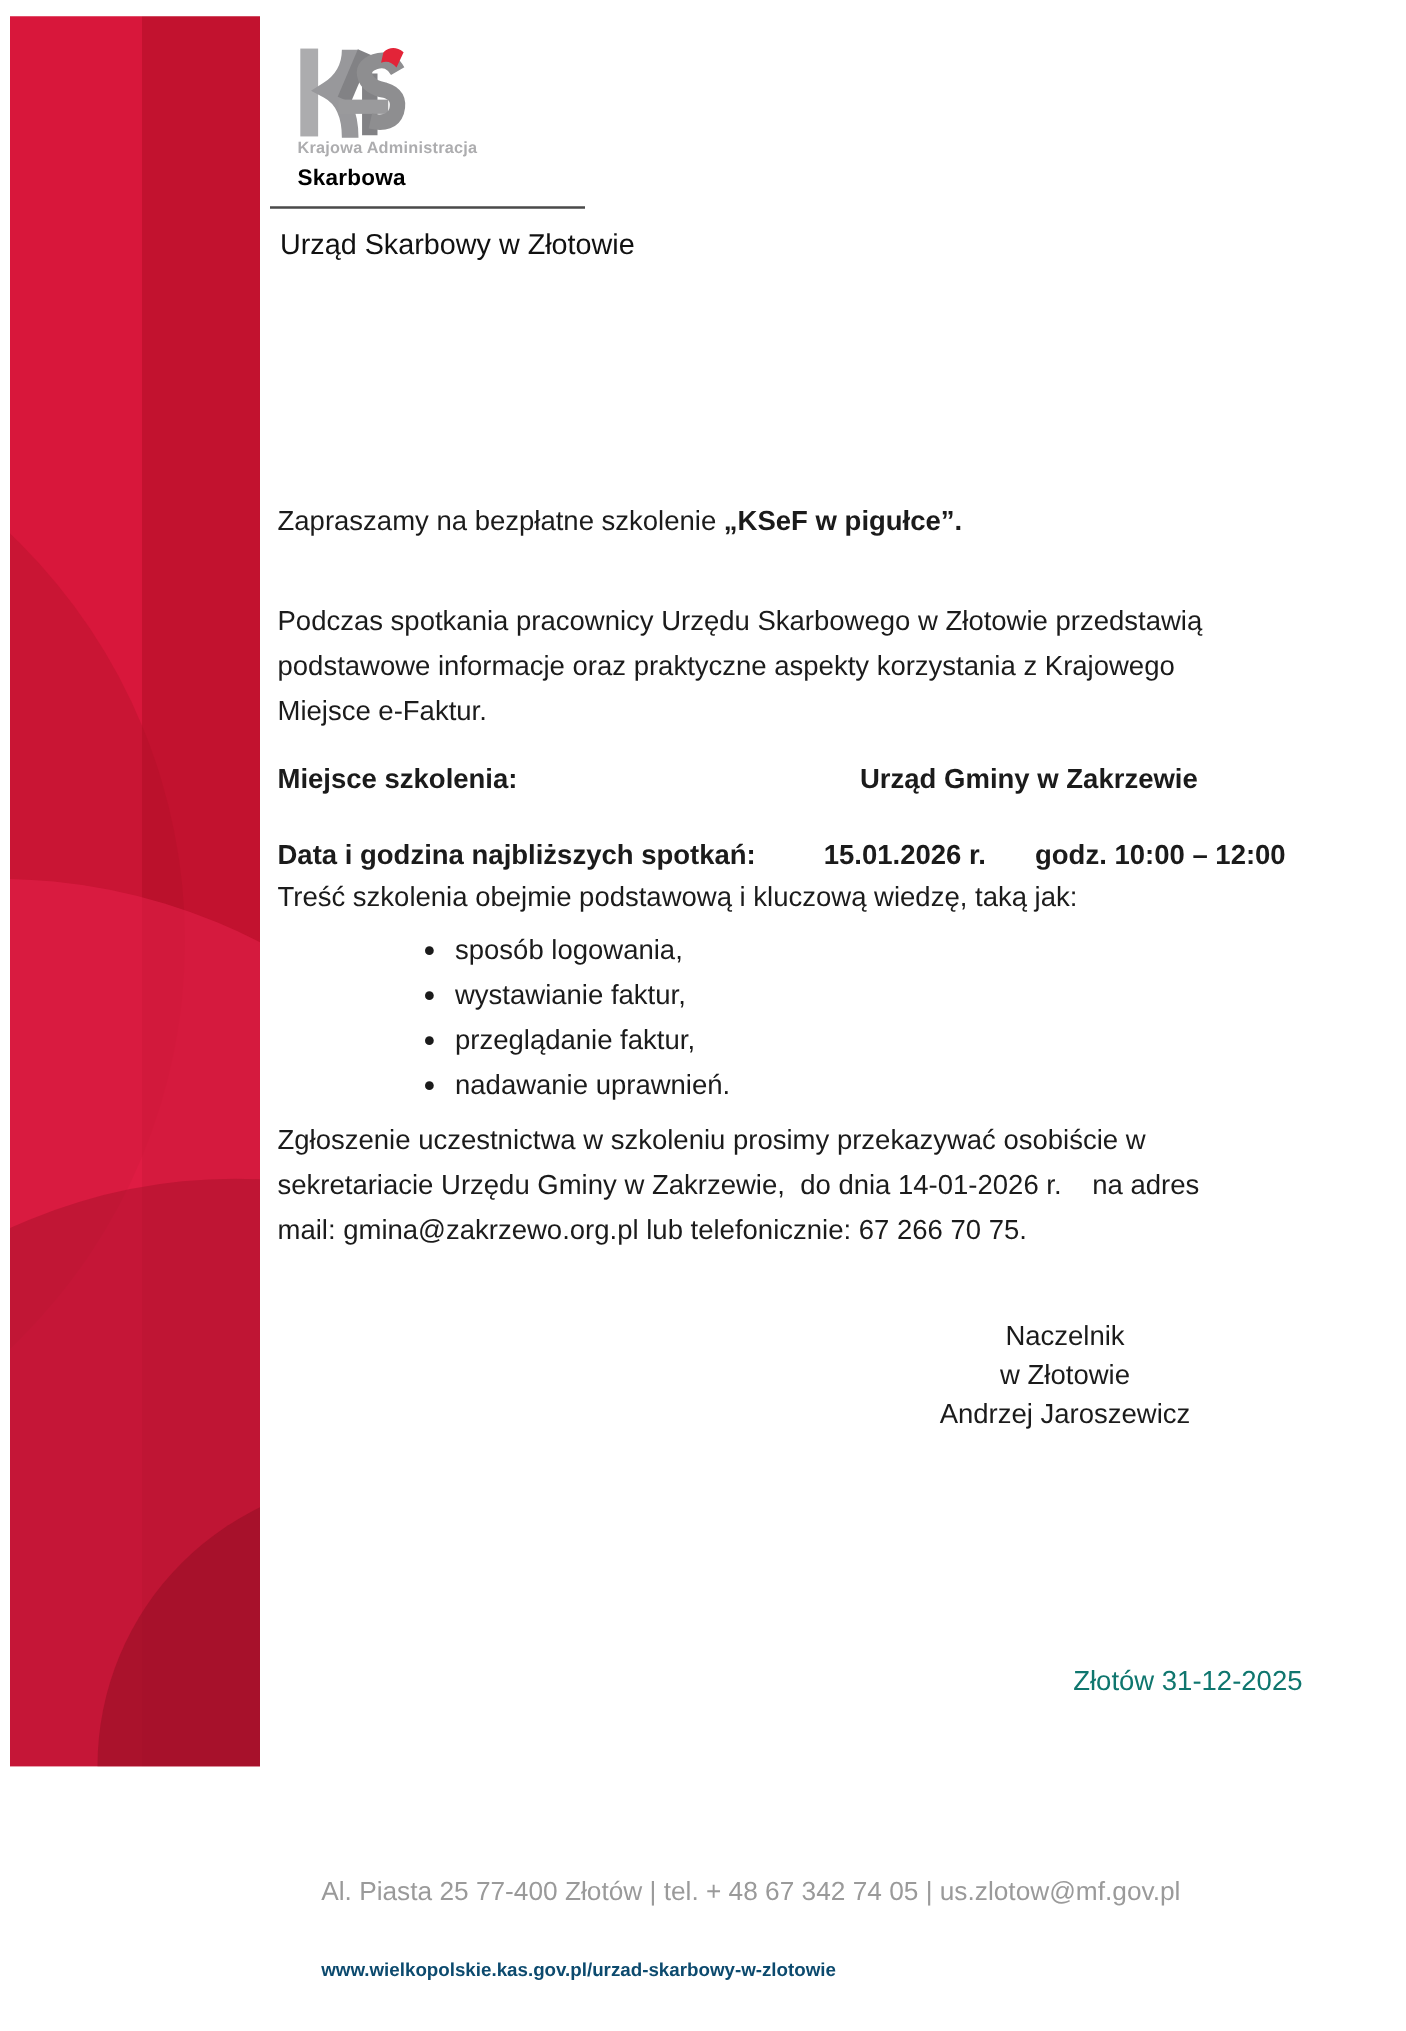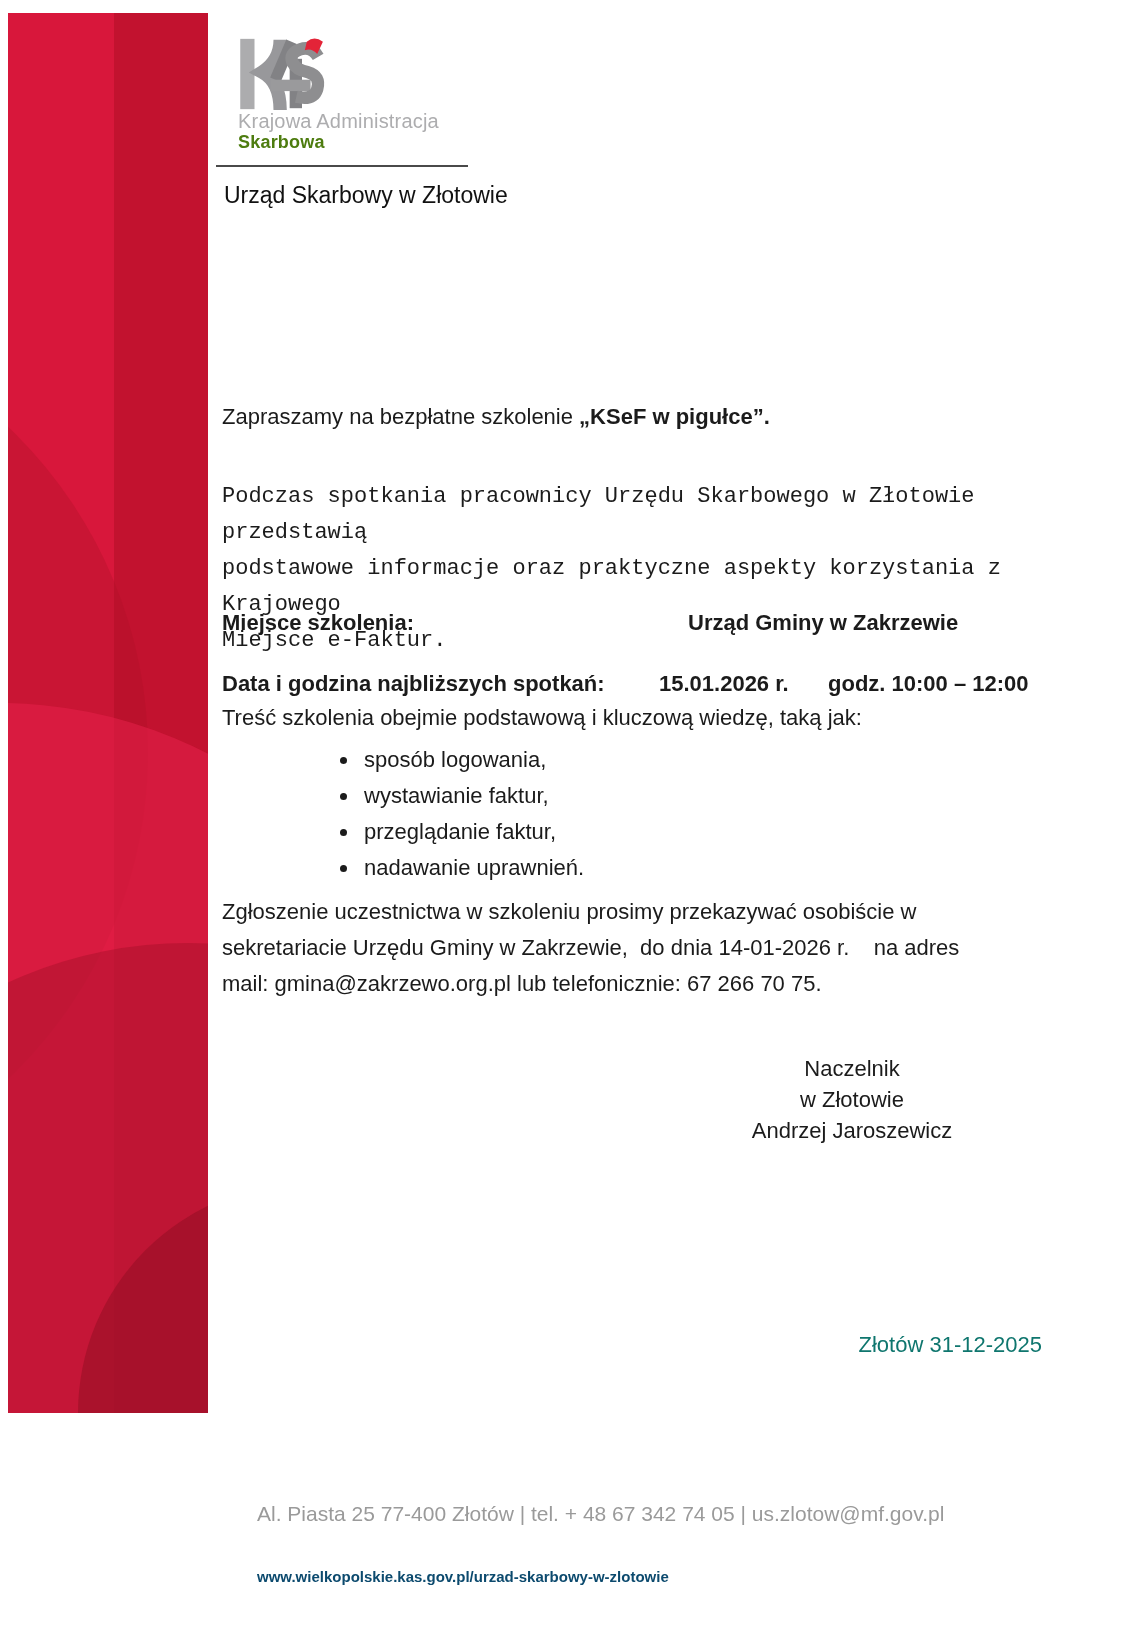--- a/index.html
+++ b/index.html
@@ -17,33 +17,33 @@
     overflow:hidden;
   }
   .red-band .arc { position:absolute; border-radius:50%; }
   .arc-bright   { width:920px; height:920px; left:-470px; top:690px;  background:#E6204A; opacity:.55; }
   .arc-dark-1   { width:860px; height:860px; left:-250px; top:930px;  background:#9E0F26; opacity:.40; }
   .arc-dark-2   { width:460px; height:460px; left:70px;   top:1170px; background:#8F0D22; opacity:.50; }
   .arc-dark-top { width:900px; height:900px; left:-760px; top:290px;  background:#B01128; opacity:.35; }
 
   
   .logo-svg { position:absolute; left:237px; top:36px; }
-  .org-line1 { position:absolute; left:238px; top:110px; font-size:20px; font-weight:normal; color:#ADADAF; letter-spacing:.2px; }
-  .org-line2 { position:absolute; left:238px; top:132px; font-size:18px; font-weight:bold; color:#4d7c0f; letter-spacing:.2px; }
+  .org-line1 { position:absolute; left:238px; top:110px; font-size:13px; font-weight:bold; color:#ADADAF; letter-spacing:.2px; }
+  .org-line2 { position:absolute; left:238px; top:132px; font-size:18px; font-weight:bold; color:#000000; letter-spacing:.2px; }
   .logo-rule { position:absolute; left:216px; top:165px; width:252px; height:2px; background:#4a4a4a; }
   .office-name { position:absolute; left:224px; top:182px; font-size:23px; color:#111; }
 
   
   .doc-title {
     position:absolute; left:222px; top:331px; width:818px;
     text-align:center; font-size:23px; font-weight:bold; color:#000;
   }
   .intro { position:absolute; left:222px; top:404px; font-size:22px; }
   .intro b { font-weight:bold;text-align:right; }
-  .description { position:absolute; left:222px; top:479px; width:830px; font-size:22px; line-height:36px;font-family:Liberation Mono, monospace; }
+  .description { position:absolute; left:222px; top:479px; width:830px; font-size:22px; line-height:36px; }
   .row-place  { position:absolute; left:222px; top:610px; width:830px; font-size:22px; font-weight:bold; }
   .row-place .val { position:absolute; left:466px; top:0; }
   .row-date   { position:absolute; left:222px; top:671px; width:830px; font-size:22px; font-weight:bold; }
   .row-date .val1 { position:absolute; left:437px; top:0; }
   .row-date .val2 { position:absolute; left:606px; top:0; }
   .content-intro { position:absolute; left:222px; top:705px; font-size:22px; }
   .bullets { position:absolute; left:340px; top:742px; list-style:none; font-size:22px; }
   .bullets li { line-height:36px; display:flex; align-items:center; }
   .bullet-dot { display:inline-block; width:7px; height:7px; border-radius:50%; background:#1b1b1b; margin-right:17px; flex:0 0 auto; }
   .registration { position:absolute; left:222px; top:894px; width:830px; font-size:22px; line-height:36px; }

